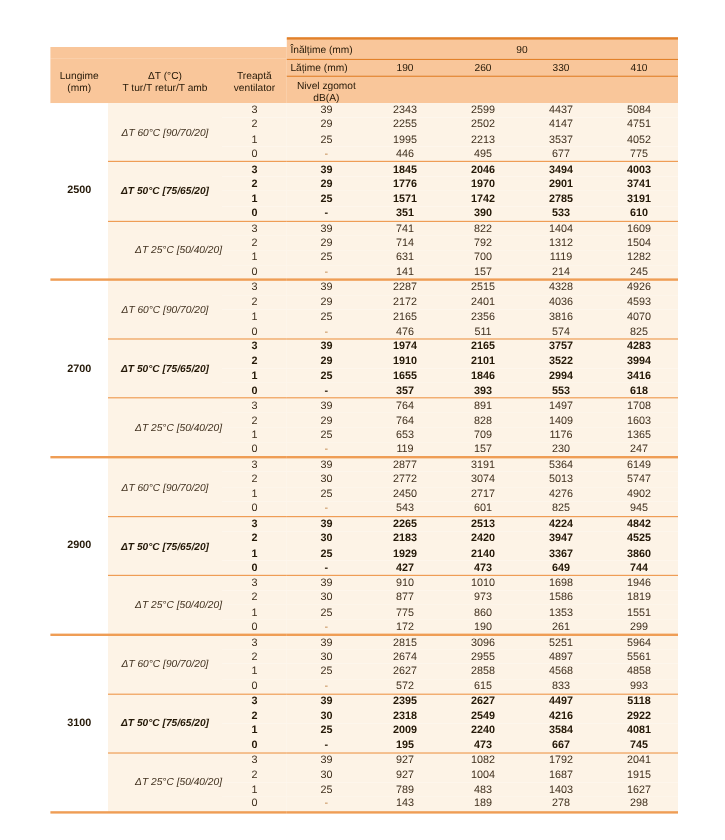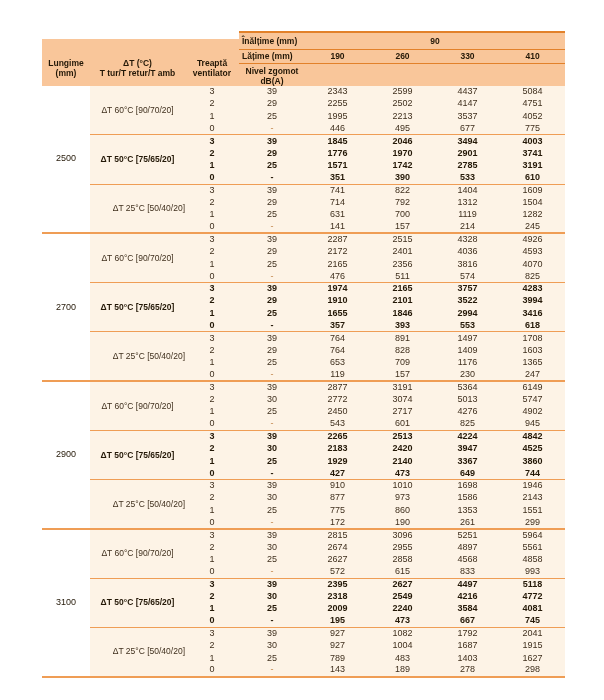--- a/index.html
+++ b/index.html
@@ -22,21 +22,21 @@
   }
   table.spec {
     position: absolute;
     left: 42px;
     top: 31px;
     width: 523px;
     border-collapse: collapse;
     table-layout: fixed;
   }
   
-  thead th, thead td { padding: 0; font-weight: 700; color: var(--strong); }
+  thead th, thead td { padding: 0; font-weight: 400; color: var(--strong); }
   thead tr.r1 { height: 17px; }
   thead tr.r2 { height: 14px; }
   thead tr.r3 { height: 20px; margin-top: 16px; }
   td.corner { background: linear-gradient(180deg, #ffffff 0 7px, var(--hdr) 7px); }
   th.hcell { background: var(--hdr); font-size: 8.5px; }
   tr.r1 th.hcell { border-top: 2px solid var(--hline); border-bottom: 1.5px solid var(--hline); }
   tr.r2 th.hcell { border-bottom: 1.5px solid var(--hline); }
   th.hleft { text-align: left; padding-left: 3px; }
   th.hcenter { text-align: center; }
   th.side, th.noiseh { background: var(--hdr); font-size: 8.5px; text-align: center; vertical-align: middle; line-height: 10px; padding-top: 2px; }
@@ -48,25 +48,25 @@
     background: var(--cream);
     font-size: 9px;
     text-align: center;
     vertical-align: middle;
     padding: 0;
     color: var(--text);
     line-height: 1;
   }
   tbody td.len {
     background: #ffffff;
-    font-weight: 400;
+    font-weight: 700;
     color: var(--strong);
     border-bottom: 2px solid var(--bline);
   }
-  tbody td.dt { font-size: 8.5px; }
+  tbody td.dt { font-size: 8.5px; font-style: italic; }
   tbody td.dt.send { border-bottom: 1.5px solid var(--bline); }
   tbody td.dt.gend { border-bottom: 2px solid var(--bline); text-align: right; }
   tbody tr.sub-end td { border-bottom: 1.5px solid var(--bline); }
   tbody tr.grp-end td { border-bottom: 2px solid var(--bline); }
   tbody tr.bold td { font-weight: 700; color: var(--strong); }
   tbody td.dash { color: #c08448; }
 </style>
 </head>
 <body>
 
@@ -391,21 +391,21 @@
           <td class="val">1010</td>
           <td class="val">1698</td>
           <td class="val">1946</td>
         </tr>
         <tr>
           <td class="fan">2</td>
           <td class="noise">30</td>
           <td class="val">877</td>
           <td class="val">973</td>
           <td class="val">1586</td>
-          <td class="val">2143</td>
+          <td class="val">1819</td>
         </tr>
         <tr>
           <td class="fan">1</td>
           <td class="noise">25</td>
           <td class="val">775</td>
           <td class="val">860</td>
           <td class="val">1353</td>
           <td class="val">1551</td>
         </tr>
         <tr class="grp-end">
@@ -458,21 +458,21 @@
           <td class="val">2627</td>
           <td class="val">4497</td>
           <td class="val">5118</td>
         </tr>
         <tr class="bold">
           <td class="fan">2</td>
           <td class="noise">30</td>
           <td class="val">2318</td>
           <td class="val">2549</td>
           <td class="val">4216</td>
-          <td class="val">4772</td>
+          <td class="val">2922</td>
         </tr>
         <tr class="bold">
           <td class="fan">1</td>
           <td class="noise">25</td>
           <td class="val">2009</td>
           <td class="val">2240</td>
           <td class="val">3584</td>
           <td class="val">4081</td>
         </tr>
         <tr class="bold sub-end">

